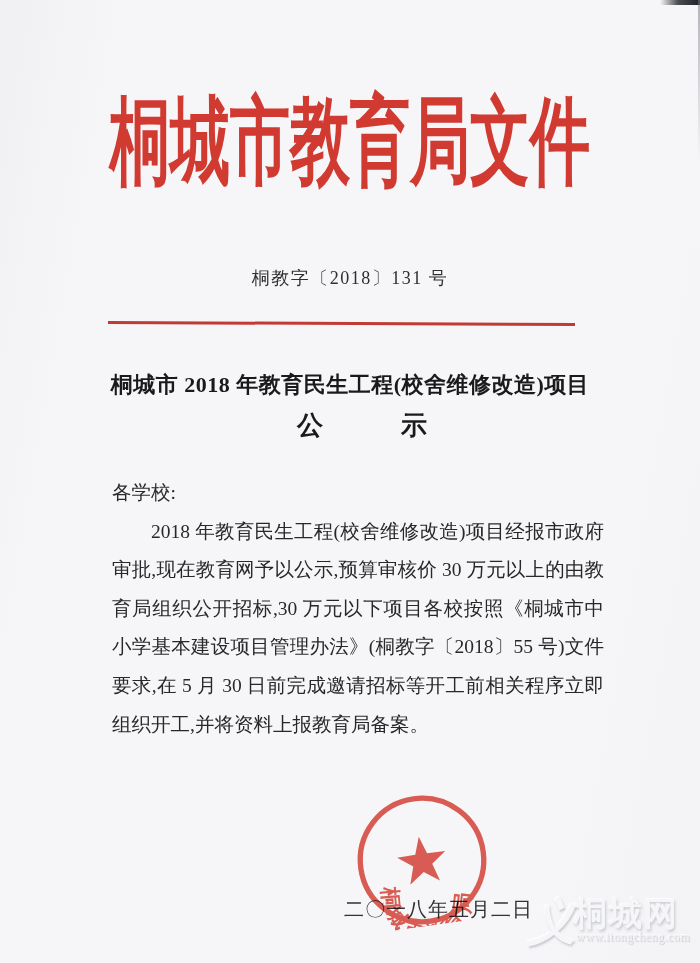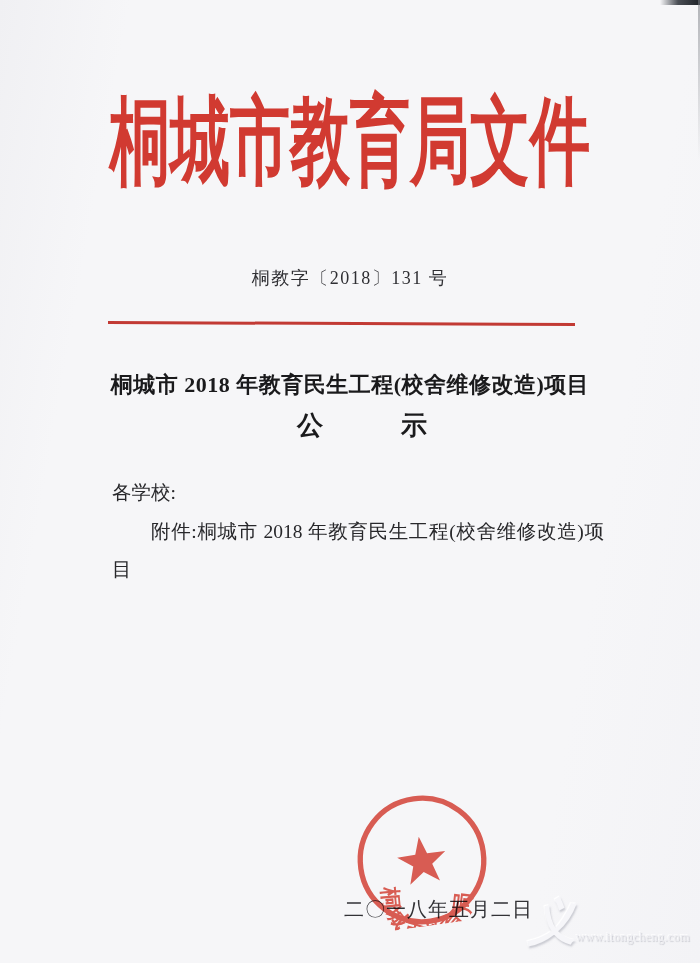--- a/index.html
+++ b/index.html
@@ -158,32 +158,33 @@
 
   <div class="doc-number">桐教字〔2018〕131 号</div>
 
   <div class="red-divider"></div>
 
   <div class="subject-line1">桐城市 2018 年教育民生工程(校舍维修改造)项目</div>
   <div class="subject-line2">公　　　示</div>
 
   <div class="body-text">
     <p>各学校:</p>
-    <p class="indent">附件:桐城市 2018 年教育民生工程(校舍维修改造)项目</p>
+    <p class="indent">2018 年教育民生工程(校舍维修改造)项目经报市政府审批,现在教育网予以公示,预算审核价 30 万元以上的由教育局组织公开招标,30 万元以下项目各校按照《桐城市中小学基本建设项目管理办法》(桐教字〔2018〕55 号)文件要求,在 5 月 30 日前完成邀请招标等开工前相关程序立即组织开工,并将资料上报教育局备案。</p>
   </div>
 
   <div class="date-line">二〇一八年五月二日</div>
 
   <svg class="seal" viewBox="0 0 124 124" aria-hidden="true">
     <circle cx="62" cy="62" r="58" fill="none" stroke-width="5" stroke="#dc493d"></circle>
     <path id="sealArc" d="M 24.9 79.3 A 41 41 0 1 0 99.1 79.3" fill="none"></path>
     <text font-size="20" letter-spacing="4" fill="#dc493d">
       <textPath href="#sealArc" startOffset="4">桐城市教育局</textPath>
     </text>
     <polygon points="62,40 67.6,56.3 84.8,56.6 71,66.9 76.1,83.4 62,73.5 47.9,83.4 53,66.9 39.2,56.6 56.4,56.3" fill="#dc493d"></polygon>
   </svg>
 
   <div class="watermark">
     <span class="wm-logo">义</span>
+    <span class="wm-name">桐城网</span>
     <span class="wm-url">www.itongcheng.com</span>
   </div>
 
 </div>
 
 </body></html>

